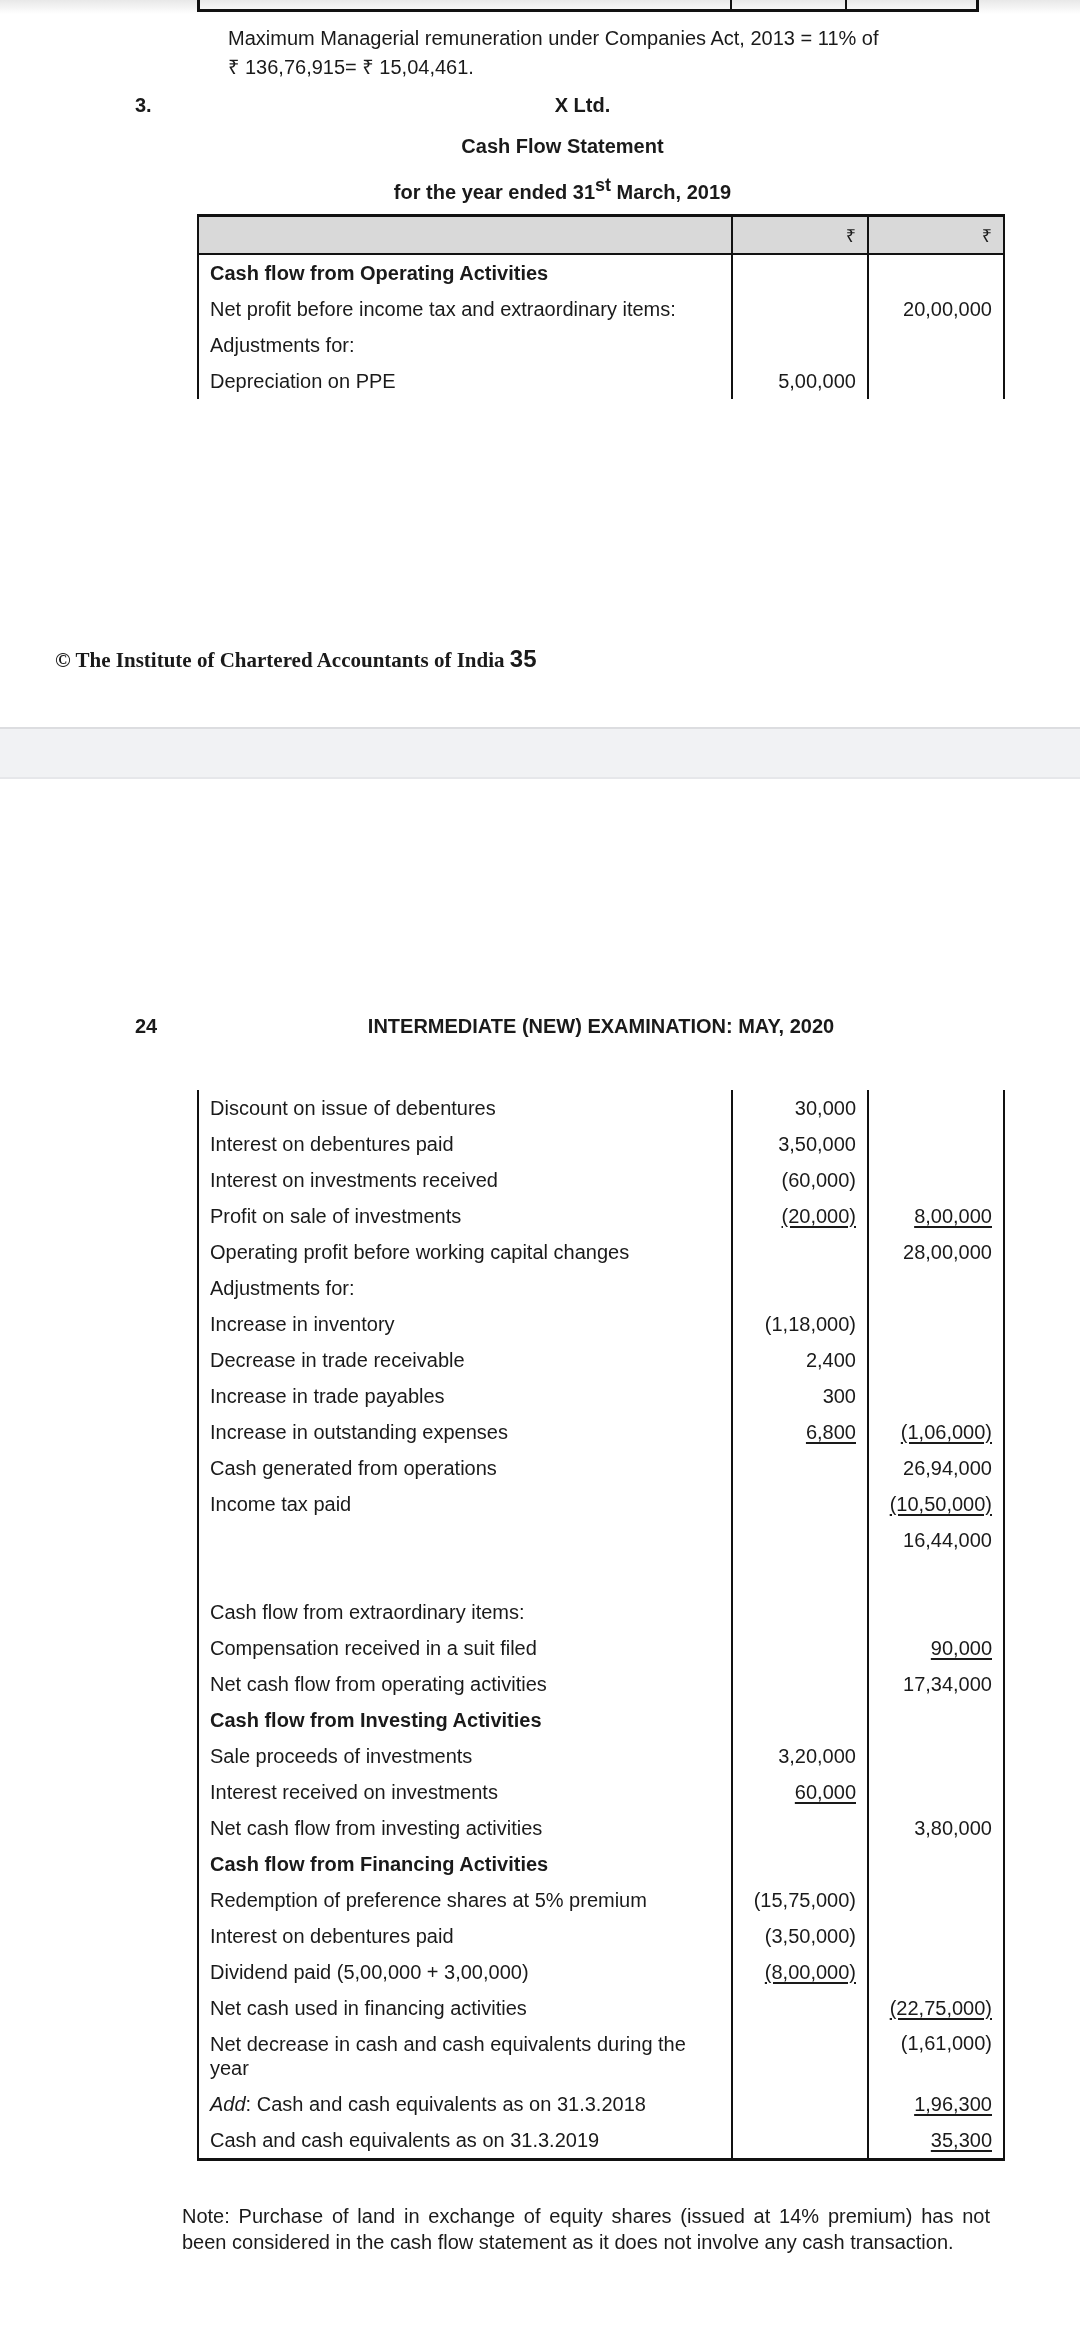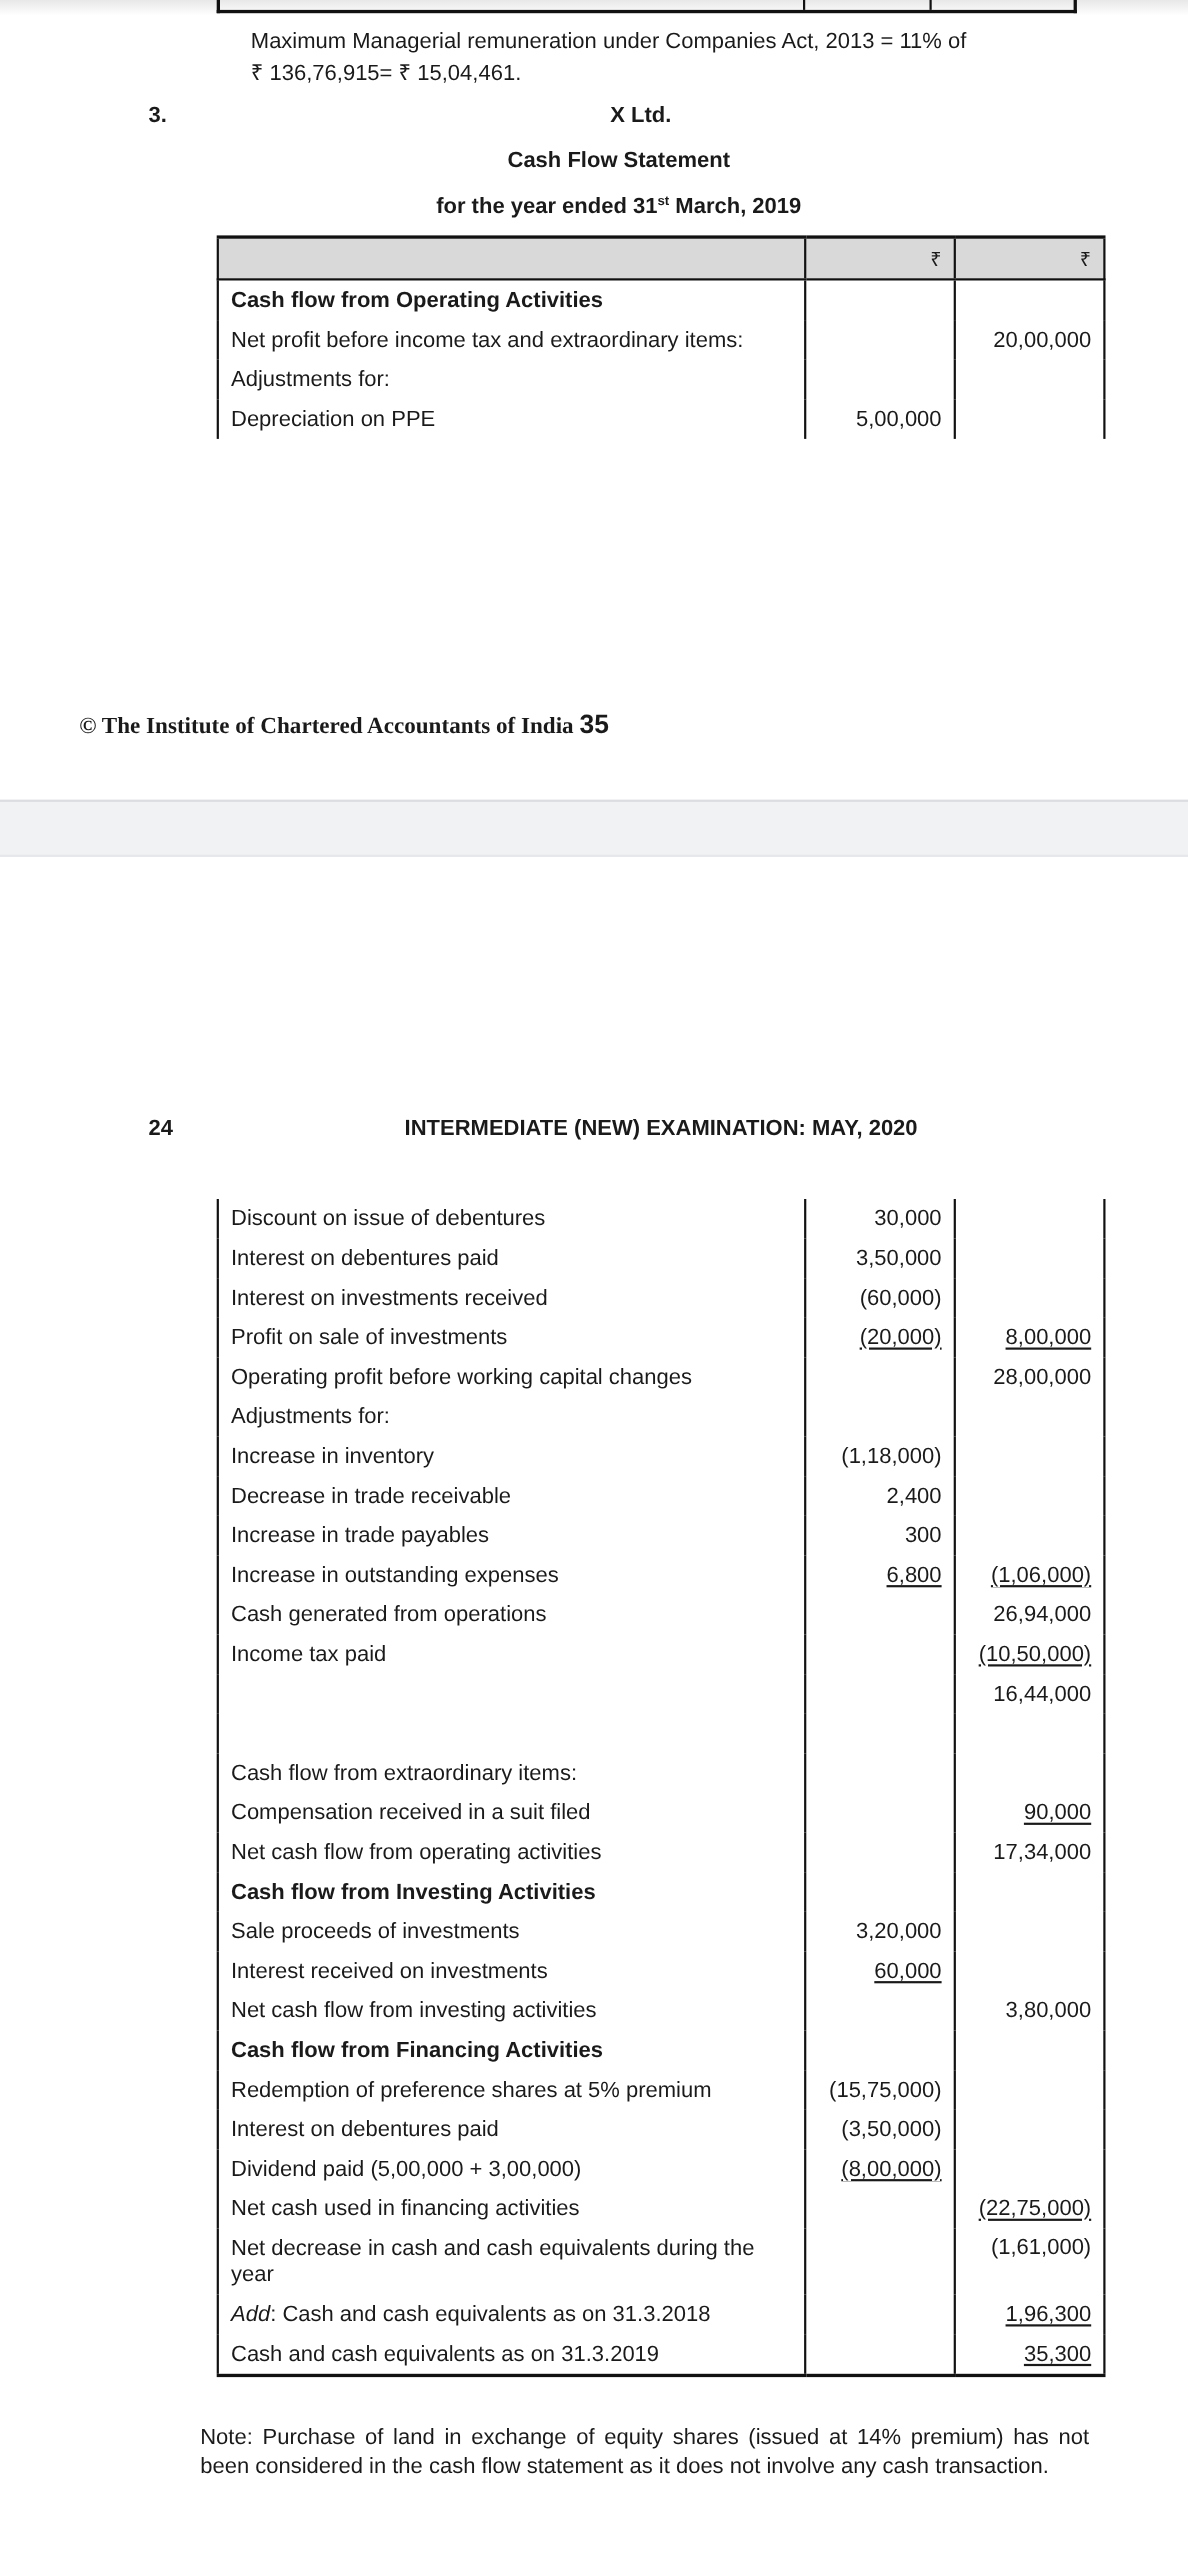--- a/index.html
+++ b/index.html
@@ -15,21 +15,21 @@
   .bold { font-weight:normal; }
   .center { text-align:center; }
   .title { font-size:20px; font-weight:bold; }
   table.cf { position:absolute; border-collapse:collapse; font-size:20px; }
   table.cf td { padding:0 11px; height:36px; vertical-align:middle; }
   table.cf td.desc { width:510px; border-left:2px solid #111; }
   table.cf td.a { width:112px; text-align:right; border-left:2px solid #111; }
   table.cf td.b { width:112px; text-align:right; border-left:2px solid #111; border-right:2px solid #111; }
   table.cf tr.hdr td { background:#d9d9d9; height:36px; border-top:3px solid #111; border-bottom:2px solid #111; font-size:18px; }
   .ul { text-decoration:underline; text-underline-offset:3px; }
-  .footer { left:72px; top:645px; font-family:"Liberation Serif", serif; font-weight:bold; font-size:21px; }
+  .footer { left:55px; top:645px; font-family:"Liberation Serif", serif; font-weight:bold; font-size:21px; }
   .footer .pg { font-family:"Liberation Sans", sans-serif; font-size:24px; }
   .gap { left:0; top:727px; width:1080px; height:52px; background:#f1f2f4;
          border-top:2px solid #dcdde0; border-bottom:2px solid #e6e7ea; box-sizing:border-box; }
   .hdrline { top:1015px; font-size:20px; font-weight:bold; }
   table.cf2 td.desc { line-height:24px; }
   .note { left:182px; top:2203px; width:808px; font-size:20px; line-height:26px; text-align:justify; text-align-last:left; }
   .bottomrow td { border-bottom:3px solid #111;margin-left:36px; }
   .wrap2 td.desc { height:60px; }
 </style>
 </head>
@@ -46,21 +46,21 @@
 
 <div class="abs para" style="top:24px;">
   <div>Maximum Managerial remuneration under Companies Act, 2013 = 11% of</div>
   <div style="text-align:left;">₹ 136,76,915= ₹ 15,04,461.</div>
 </div>
 
 <div class="abs title" style="left:135px; top:94px;">3.</div>
 <div class="abs title center" style="left:0; width:1165px; top:94px;">X Ltd.</div>
 <div class="abs title center" style="left:0; width:1125px; top:135px;">Cash Flow Statement</div>
 <div class="abs title center" style="left:0; width:1125px; top:175px;">
-  <span>for the year ended 31</span><sup style="font-size:12px;">st</sup><span> March, 2019</span>
+  <span>for the year ended 31</span><sup style="font-size:18px;">st</sup><span> March, 2019</span>
 </div>
 
 <table class="cf" style="left:197px; top:214px;">
   <tbody>
       <tr class="hdr">
     <td class="desc"></td>
     <td class="a">₹</td>
     <td class="b">₹</td>
   </tr>
   </tbody>

